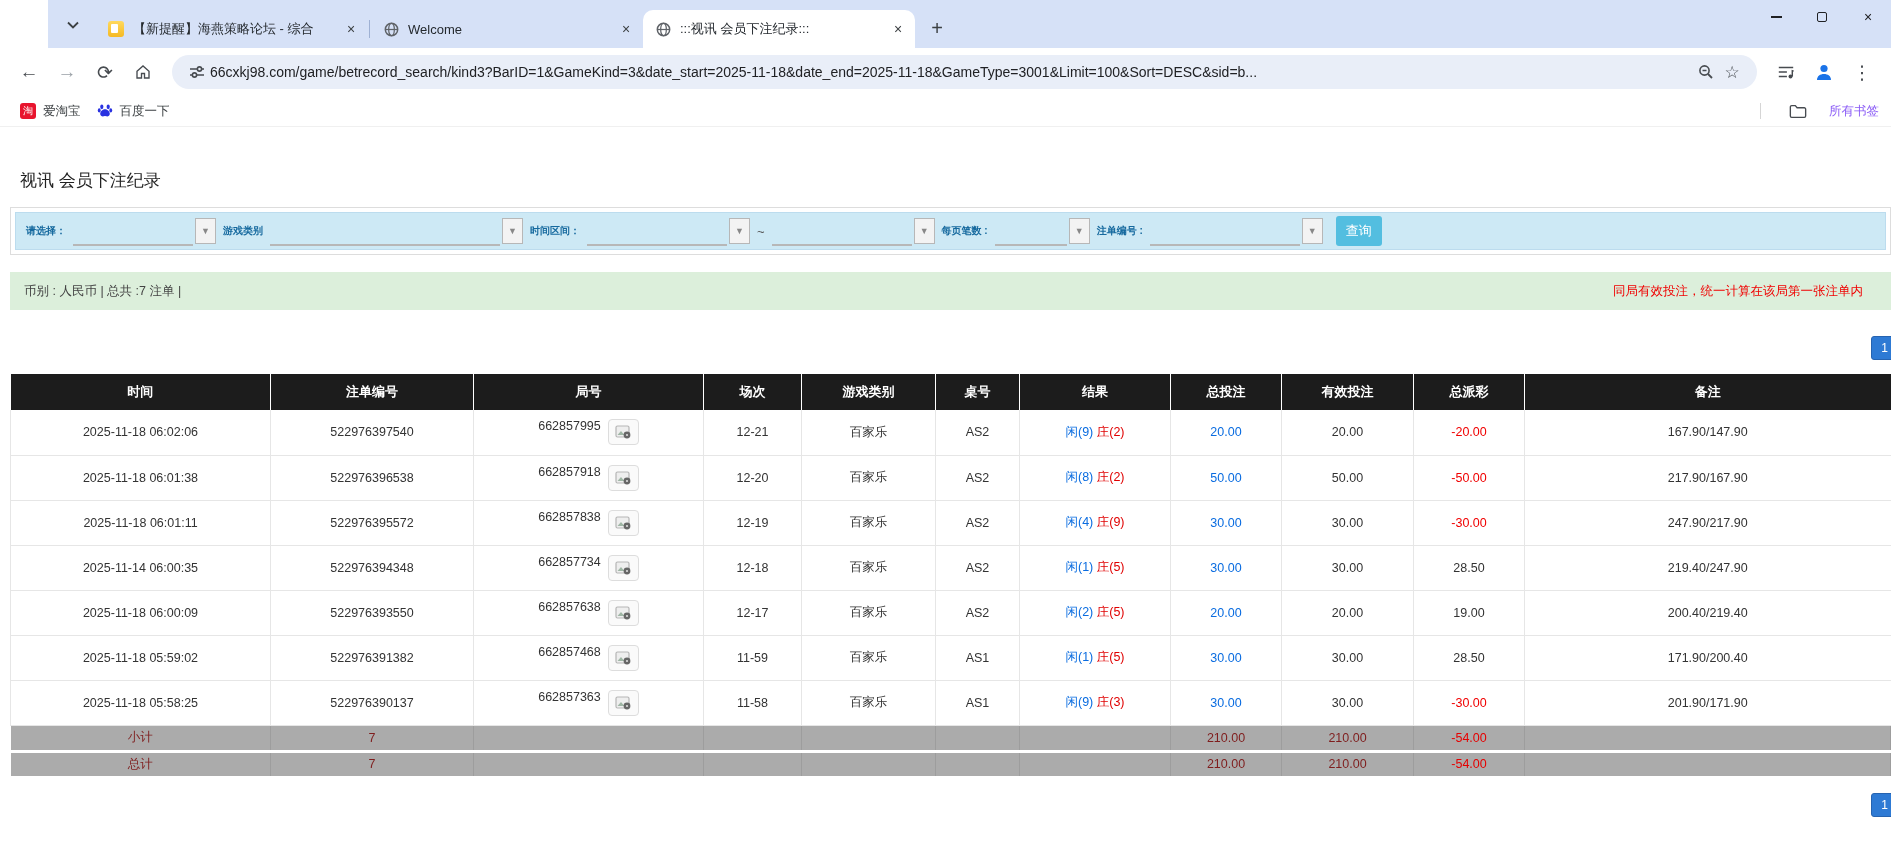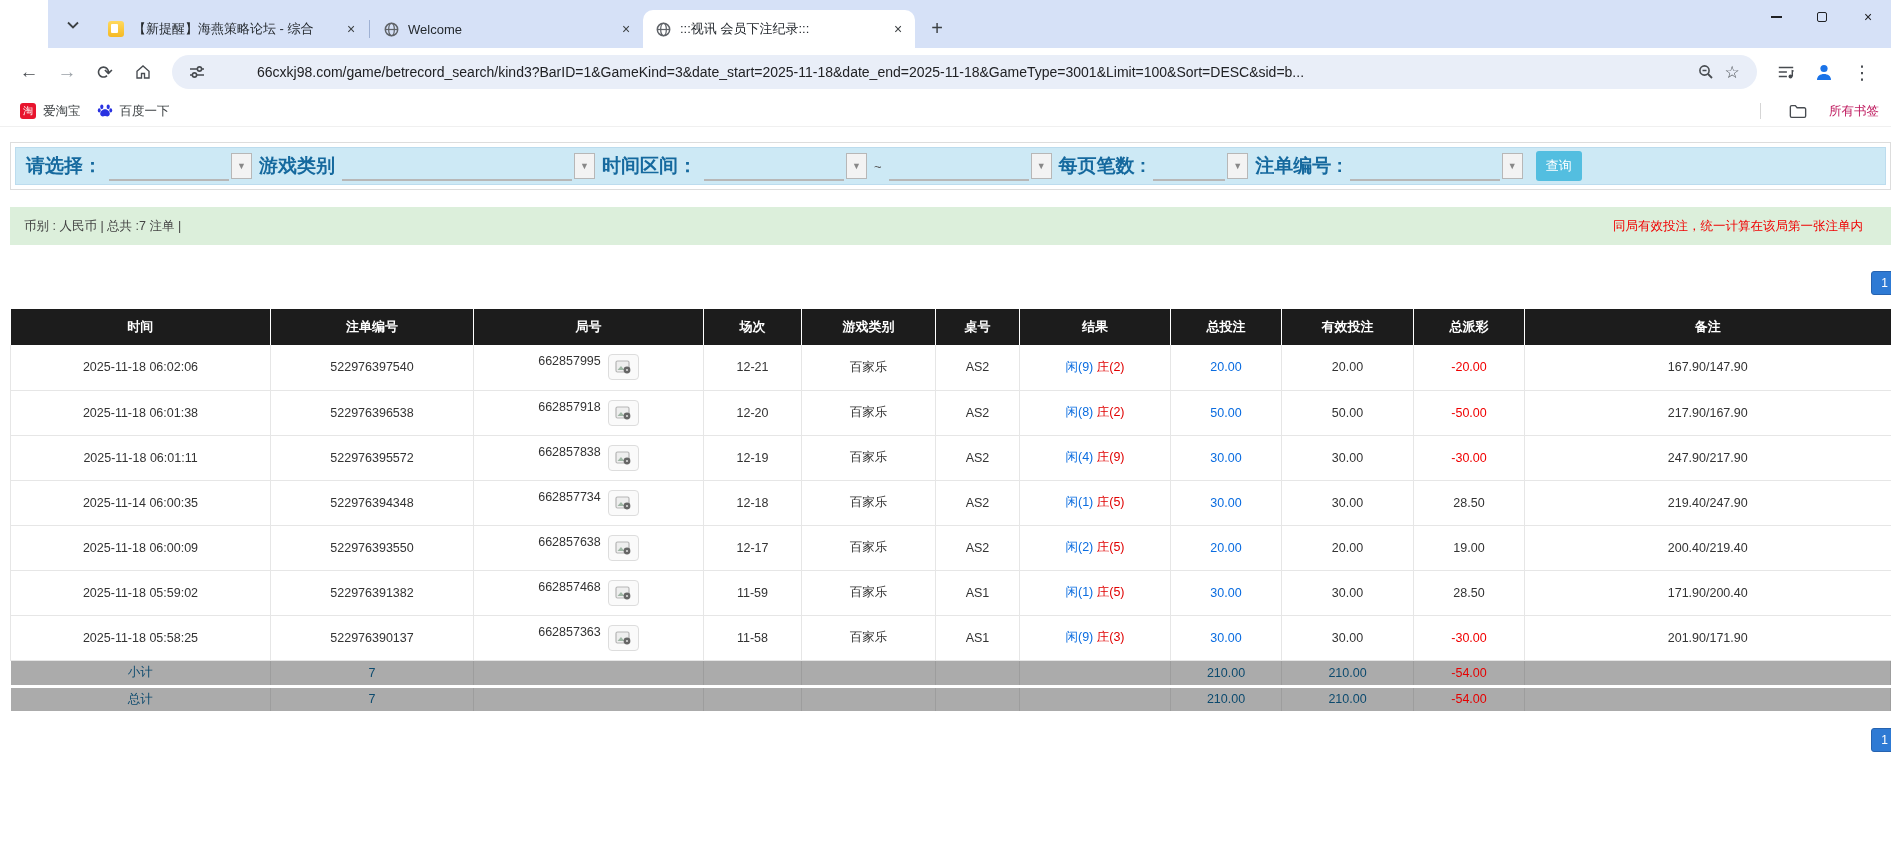--- a/index.html
+++ b/index.html
@@ -30,37 +30,37 @@
   .win-btn{width:46px;height:34px;display:flex;align-items:center;justify-content:center;color:#202124;
     font-size:14px;cursor:pointer;}
   .win-btn .min-glyph{display:block;width:11px;height:1.5px;background:#202124;}
   .win-btn .max-glyph{display:block;width:10px;height:10px;border:1.5px solid #202124;border-radius:2px;}
   .toolbar{height:48px;background:#fff;display:flex;align-items:center;padding:0 10px;}
   .nav-btn{width:32px;height:32px;border:none;background:transparent;font-size:19px;color:#474b50;
     display:flex;align-items:center;justify-content:center;margin:0 3px;cursor:pointer;border-radius:50%;}
   .nav-btn.dim{color:#9aa0a6;}
   .omnibox{flex:1;height:34px;background:var(--omnibox);border-radius:17px;display:flex;align-items:center;
     padding:0 12px;margin:0 10px;min-width:0;}
-  .omnibox .url{flex:1;font-size:14px;color:#202124;white-space:nowrap;overflow:hidden;margin-left:47px;}
+  .omnibox .url{flex:1;font-size:14px;color:#202124;white-space:nowrap;overflow:hidden;}
   .pill-icon{width:26px;height:26px;display:flex;align-items:center;justify-content:center;flex:0 0 auto;cursor:pointer;}
   .star{font-size:17px;color:#474b50;}
   .right-icons{display:flex;align-items:center;}
   .bookmarks{height:31px;background:#fff;display:flex;align-items:center;padding:0 12px;border-bottom:1px solid #f0f0f0;}
   .bookmark{display:flex;align-items:center;gap:7px;font-size:12.5px;color:#3c4043;padding:3px 8px;border-radius:6px;cursor:pointer;}
   .bm-ico-taobao{width:16px;height:16px;background:#e8152e;border-radius:3px;color:#fff;font-size:10px;
     display:flex;align-items:center;justify-content:center;}
-  .bm-right{margin-left:auto;display:flex;align-items:center;gap:22px;font-size:12.5px;color:#be185d;cursor:pointer;}
+  .bm-right{margin-left:auto;display:flex;align-items:center;gap:22px;font-size:12.5px;color:#8b5cf6;cursor:pointer;}
   .vdiv{width:1px;height:16px;background:#d5d5d5;margin-right:6px;}
   
   .content{background:#fff;}
   .page-title{font-size:17px;font-weight:400;color:#222;margin:42px 0 0 20px;}
   .filter-panel{margin:15px 0 0 10px;width:1881px;border:1px solid #ddd;background:#fff;padding:4px;}
   .filter-band{background:var(--filter-band);border:1px solid #bcdcee;height:38px;display:flex;align-items:center;
     padding:0 10px;gap:7px;}
-  .flabel{color:#15699e;font-weight:bold;font-size:19px;white-space:nowrap;}
+  .flabel{color:#15699e;font-weight:bold;font-size:10px;white-space:nowrap;}
   .fsep{color:#555;font-size:13px;}
   .combo{display:inline-flex;align-items:stretch;height:26px;}
   .combo-input{background:#7dd3fc;border:1px solid #b7b7b7;padding:0 8px;font-size:13px;color:#333;
     display:flex;align-items:center;white-space:nowrap;overflow:hidden;margin-top:26px;}
   .combo-arrow{width:21px;background:#f3f3f3;border:1px solid #b7b7b7;margin-left:2px;display:flex;
     align-items:center;justify-content:center;color:#888;font-size:9px;cursor:pointer;}
   .w120{width:120px;} .w230{width:230px;} .w140{width:140px;} .w85{width:72px;} .w150{width:150px;}
   .search-btn{background:var(--button-cyan);color:#fff;border:none;height:30px;min-width:44px;padding:0 10px;
     border-radius:3px;font-size:13px;margin-left:6px;cursor:pointer;}
   .info-bar{margin:17px 0 0 10px;width:1881px;height:38px;background:var(--info-green);display:flex;
@@ -76,21 +76,21 @@
   td{height:45px;font-size:12.5px;color:#333;text-align:center;border-bottom:1px solid #e6e6e6;
     border-right:1px solid #e6e6e6;background:#fff;white-space:nowrap;overflow:hidden;}
   td:first-child{border-left:1px solid #e6e6e6;margin-left:26px;}
   td:last-child{border-right:none;}
   .round-wrap{display:inline-flex;gap:7px;}
   .cam-btn{width:31px;height:26px;border:1px solid #ddd;border-radius:4px;background:#fafafa;
     display:inline-flex;align-items:center;justify-content:center;cursor:pointer;}
   .blue-link{color:var(--accent-blue);cursor:pointer;}
   .player{color:var(--accent-blue);} .banker{color:#e00000;}
   .payout.neg{color:var(--negative-red);}
-  tr.summary td{background:#ababab;color:#0c4a6e;height:26px;border-right:1px solid #9d9d9d;
+  tr.summary td{background:#ababab;color:#7f1d1d;height:26px;border-right:1px solid #9d9d9d;
     border-bottom:3px solid #fff;border-left:none;}
   tr.summary td.payout.neg{color:#e60000;}
   .pager.bottom{margin-top:14px;}
 </style>
 </head>
 <body>
 
 <div>
   <div class="tabstrip">
     <button class="tab-search">
@@ -204,20 +204,21 @@
       <span class="vdiv"></span>
       <svg width="18" height="15" viewBox="0 0 20 16">
           <path d="M1.5 3 a1.5 1.5 0 0 1 1.5-1.5 H7 l2 2.3 H17 a1.5 1.5 0 0 1 1.5 1.5 V13 a1.5 1.5 0 0 1-1.5 1.5 H3 A1.5 1.5 0 0 1 1.5 13 Z" fill="none" stroke="#474b50" stroke-width="1.5"></path>
         </svg>
       <span>所有书签</span>
     </div>
   </div>
 </div>
 
 <div class="content">
+  <h1 class="page-title">视讯 会员下注纪录</h1>
 
   <div class="filter-panel">
     <div class="filter-band">
       <span class="flabel">请选择：</span>
       <span class="combo">
         <span class="combo-input w120">日期查询</span>
         <span class="combo-arrow">▼</span>
       </span>
       <span class="flabel">游戏类别</span>
       <span class="combo">

